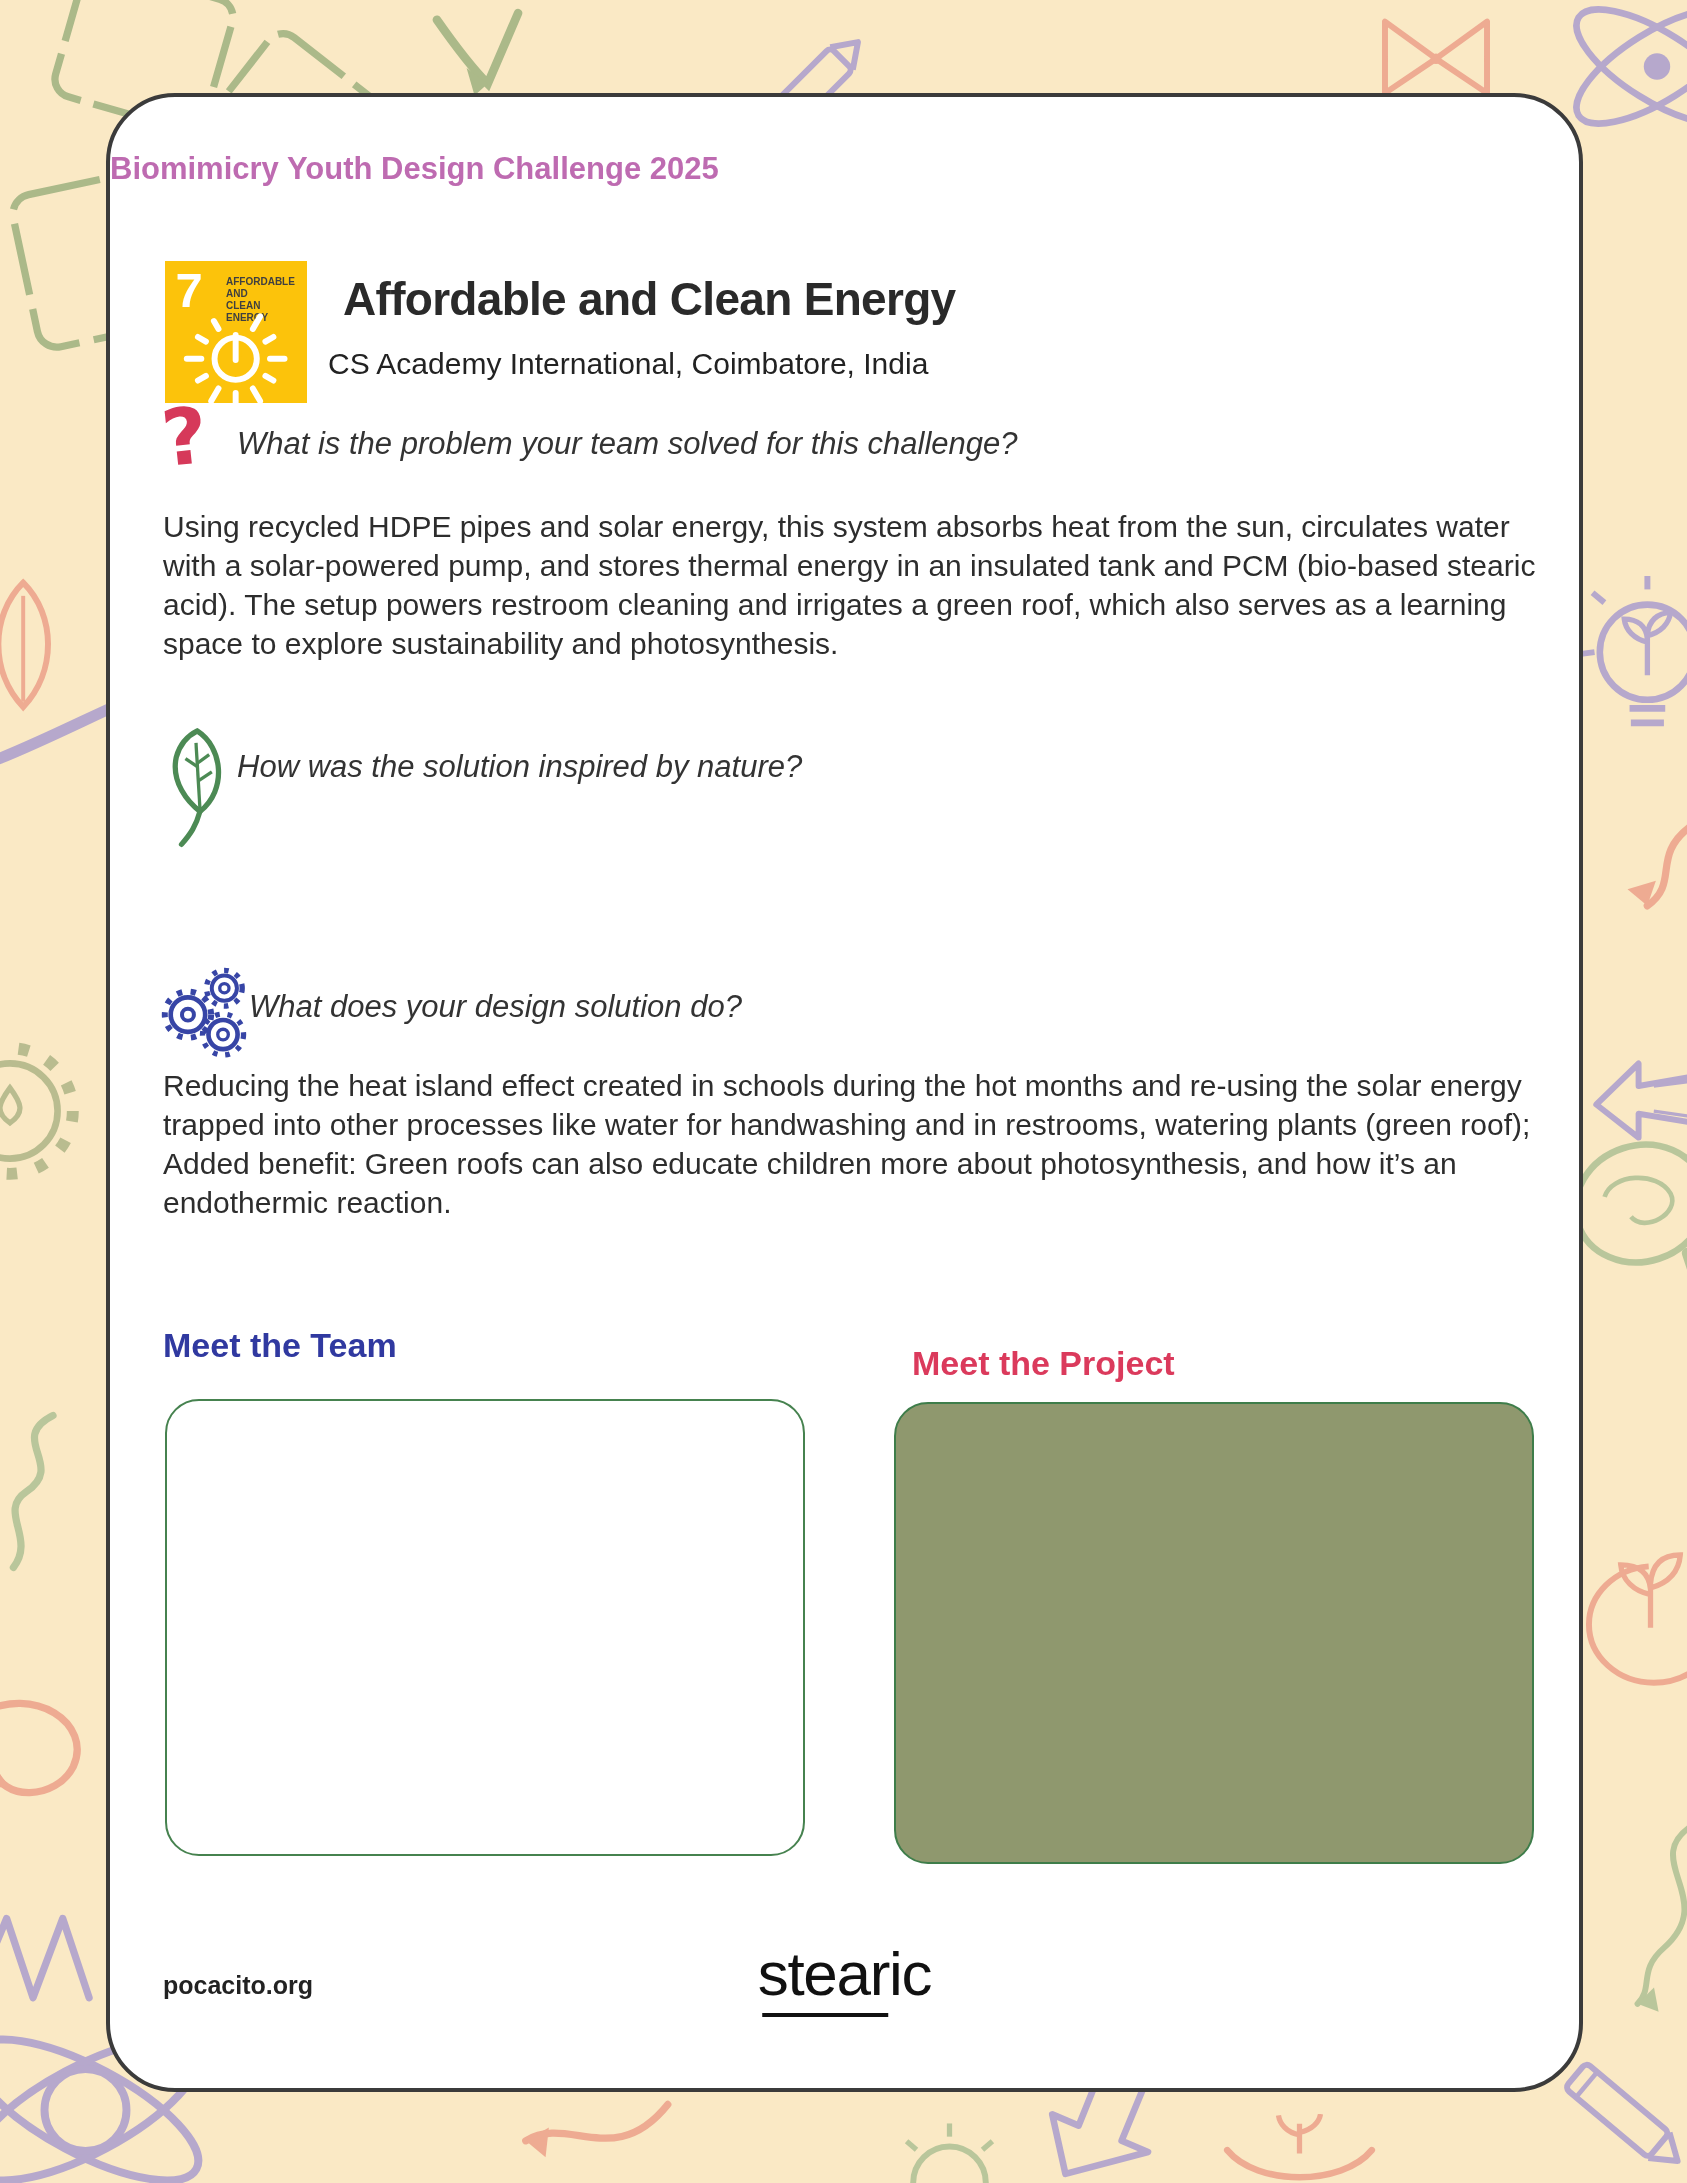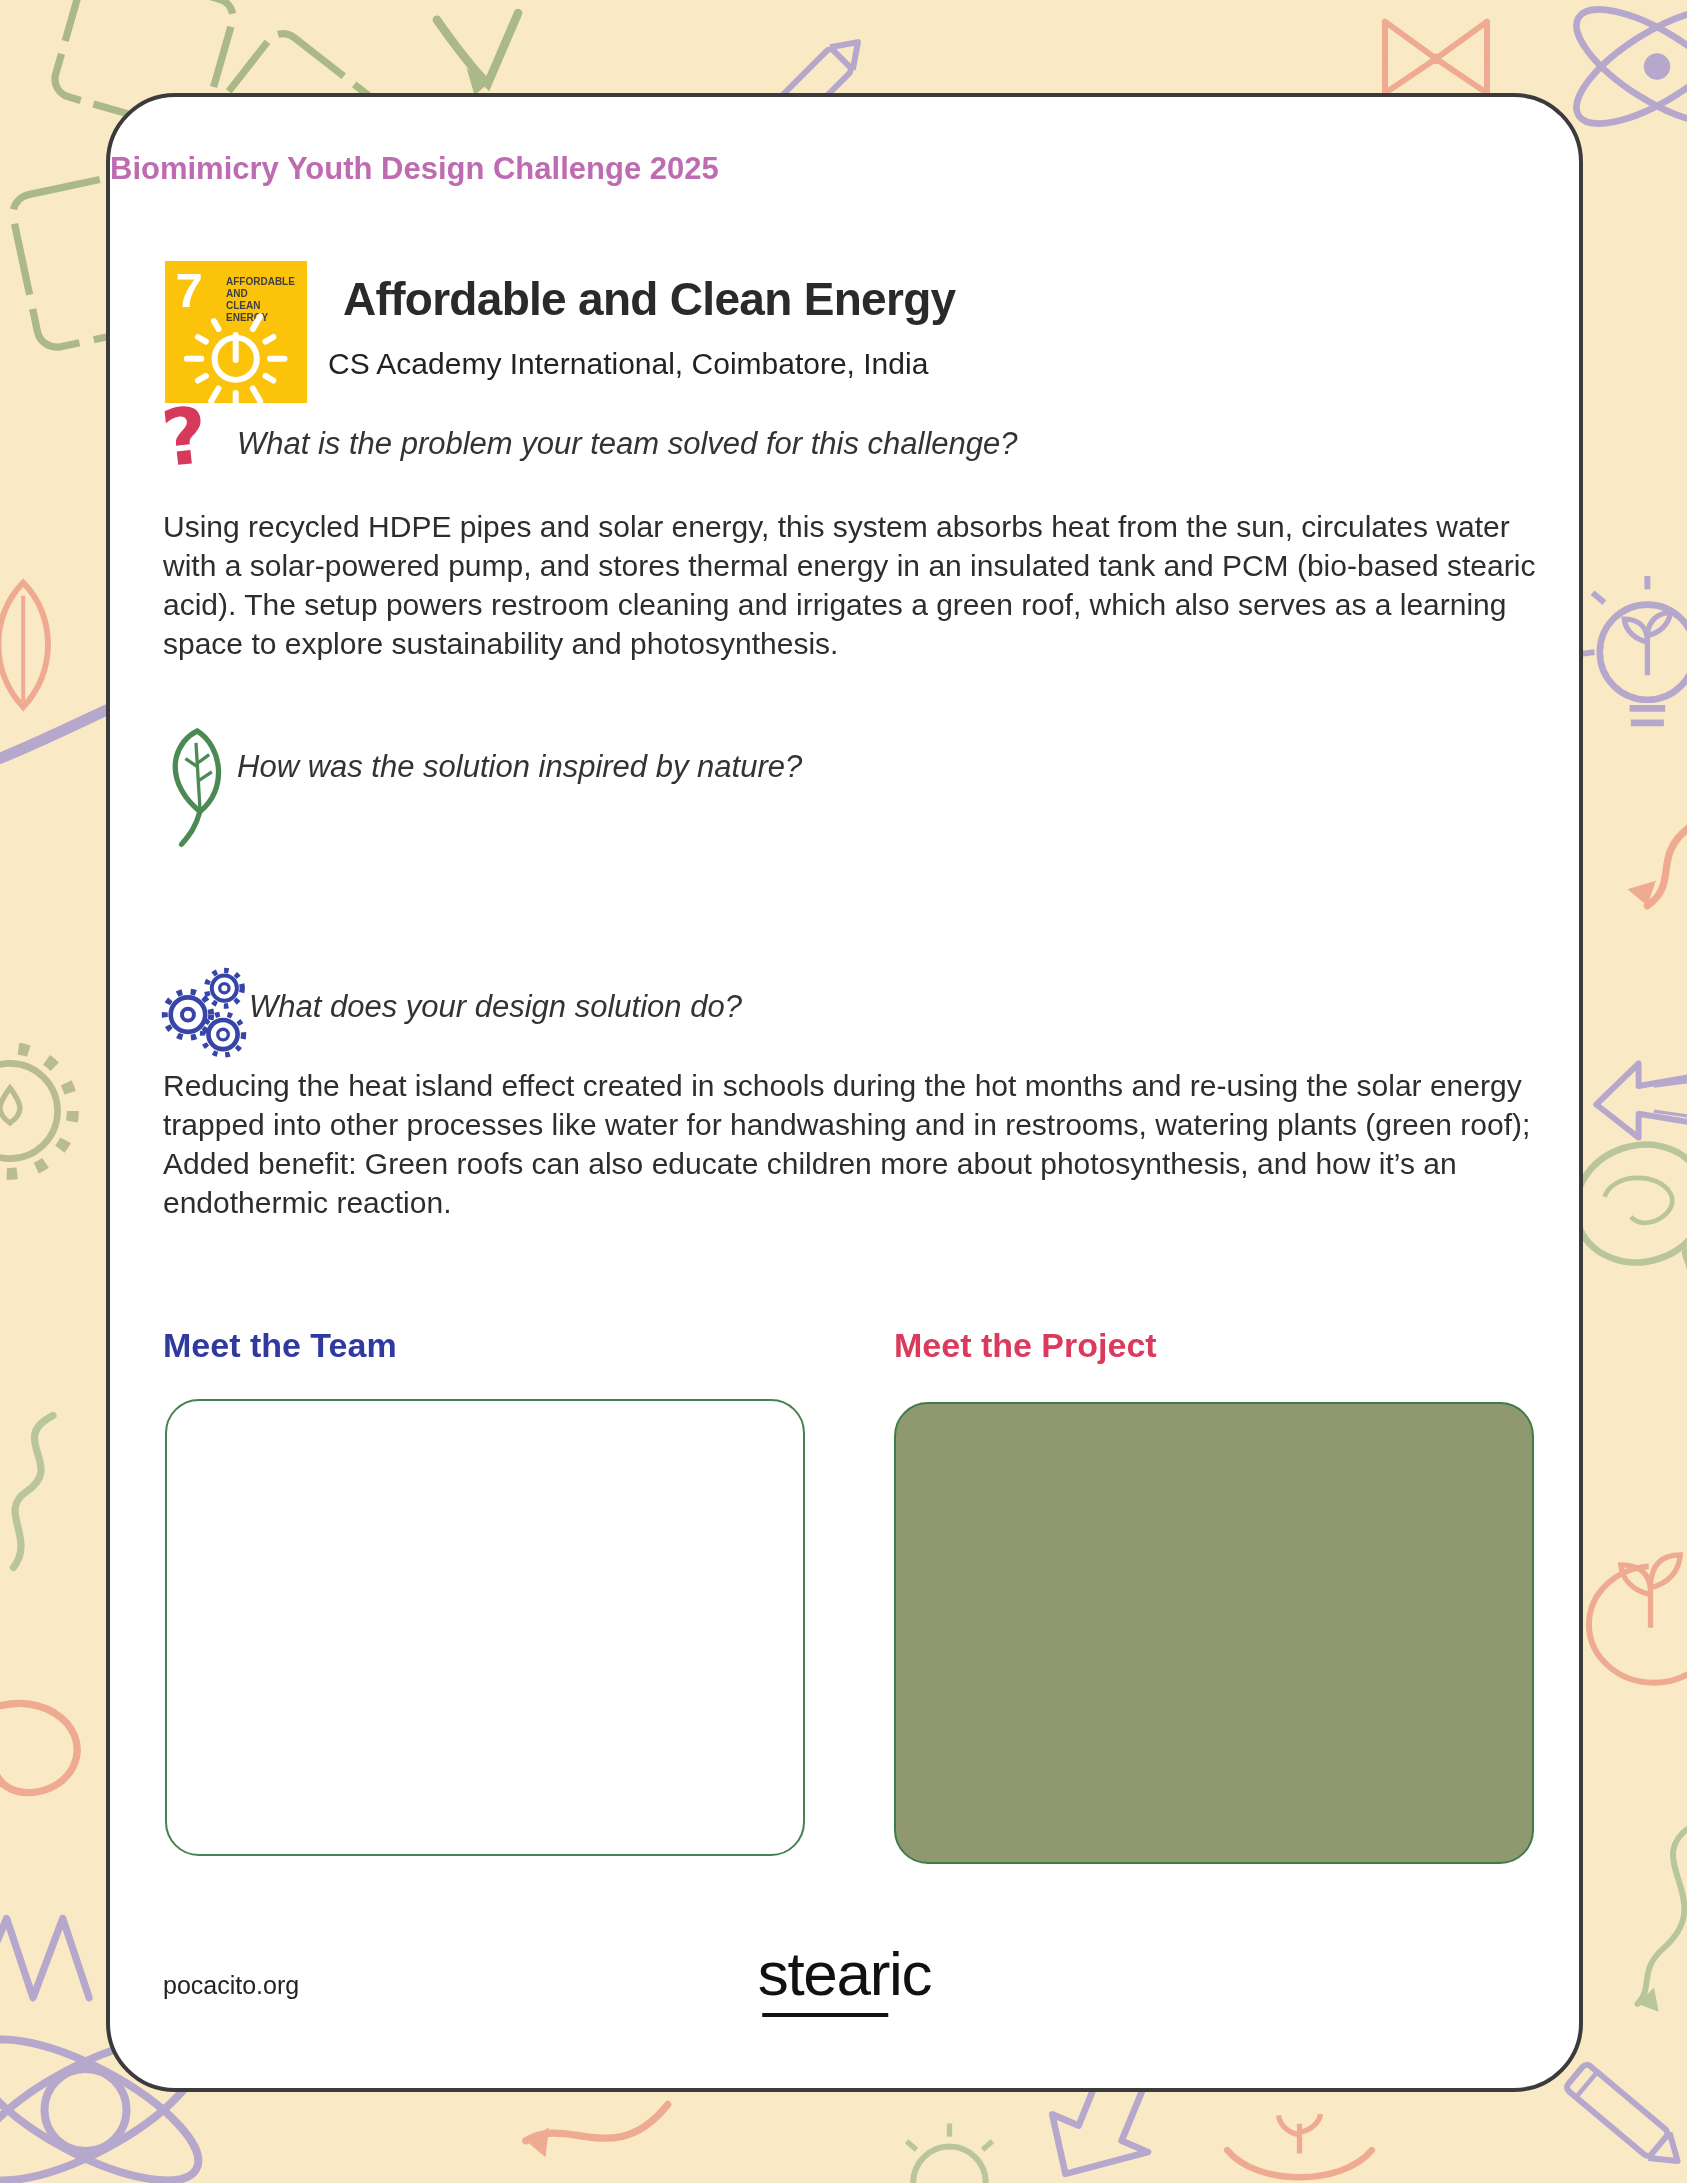--- a/index.html
+++ b/index.html
@@ -21,21 +21,21 @@
   .answer{position:absolute;left:53px;width:1383px;font-size:30px;line-height:39px;color:#2D2D2D;}
   .qmark{font-size:78px;font-weight:700;color:#D6395A;transform:rotate(-6deg);display:inline-block;
          font-family:"DejaVu Sans",sans-serif;line-height:1;}
   .meet-h{position:absolute;font-size:34px;font-weight:700;}
   .team-h{left:53px;top:1229px;color:#3039A0;}
   .proj-h{left:784px;top:1229px;color:#DB3A5C;}
   .team-box{position:absolute;left:55px;top:1302px;width:640px;height:457px;background:#fff;
             border:2.6px solid #46824F;border-radius:34px;box-sizing:border-box;}
   .proj-box{position:absolute;left:784px;top:1305px;width:640px;height:462px;background:#8F986E;
             border:2.6px solid #3E7D4A;border-radius:34px;box-sizing:border-box;}
-  .site{position:absolute;left:53px;top:1874px;font-size:25px;font-weight:400;color:#222;}
+  .site{position:absolute;left:53px;top:1874px;font-size:25px;font-weight:700;color:#222;}
   .logo-wrap{position:absolute;left:50%;top:1841px;transform:translateX(-50%);}
   .logo{font-size:62px;font-weight:500;color:#111;letter-spacing:-1.3px;}
   .logo-underline{position:absolute;left:4px;top:75px;width:126px;height:4px;background:#111;}
 </style>
 </head>
 <body>
 
 <div class="page">
 
   <svg class="doodle" style="left:-13.2px;top:-40px" width="410" height="490" viewBox="0 0 620 740" fill="none">
@@ -209,21 +209,21 @@
       <circle cx="100" cy="35" r="7" stroke-width="5"></circle>
       <circle cx="100" cy="35" r="27" stroke-width="8" stroke-dasharray="7 11"></circle>
       <circle cx="98" cy="105" r="22" stroke-width="7"></circle>
       <circle cx="98" cy="105" r="8" stroke-width="5"></circle>
       <circle cx="98" cy="105" r="31" stroke-width="8" stroke-dasharray="7 12"></circle>
     </svg>
     <div class="q-text" style="left:139px;top:892px">What does your design solution do?</div>
     <div class="answer" style="top:969px">Reducing the heat island effect created in schools during the hot months and re-using the solar energy trapped into other processes like water for handwashing and in restrooms, watering plants (green roof); Added benefit: Green roofs can also educate children more about photosynthesis, and how it’s an endothermic reaction.</div>
 
     <h2 class="meet-h team-h" style="margin:0;position:absolute">Meet the Team</h2>
-    <h2 class="meet-h proj-h" style="margin:0;position:absolute">Meet the Project</h2>
+    <h2 class="meet-h proj-h" style="margin:18px;position:absolute">Meet the Project</h2>
     <div class="team-box"></div>
     <div class="proj-box"></div>
 
     <div class="site">pocacito.org</div>
     <div class="logo-wrap">
       <span class="logo">stearic</span>
       <div class="logo-underline"></div>
     </div>
 
   </div>

